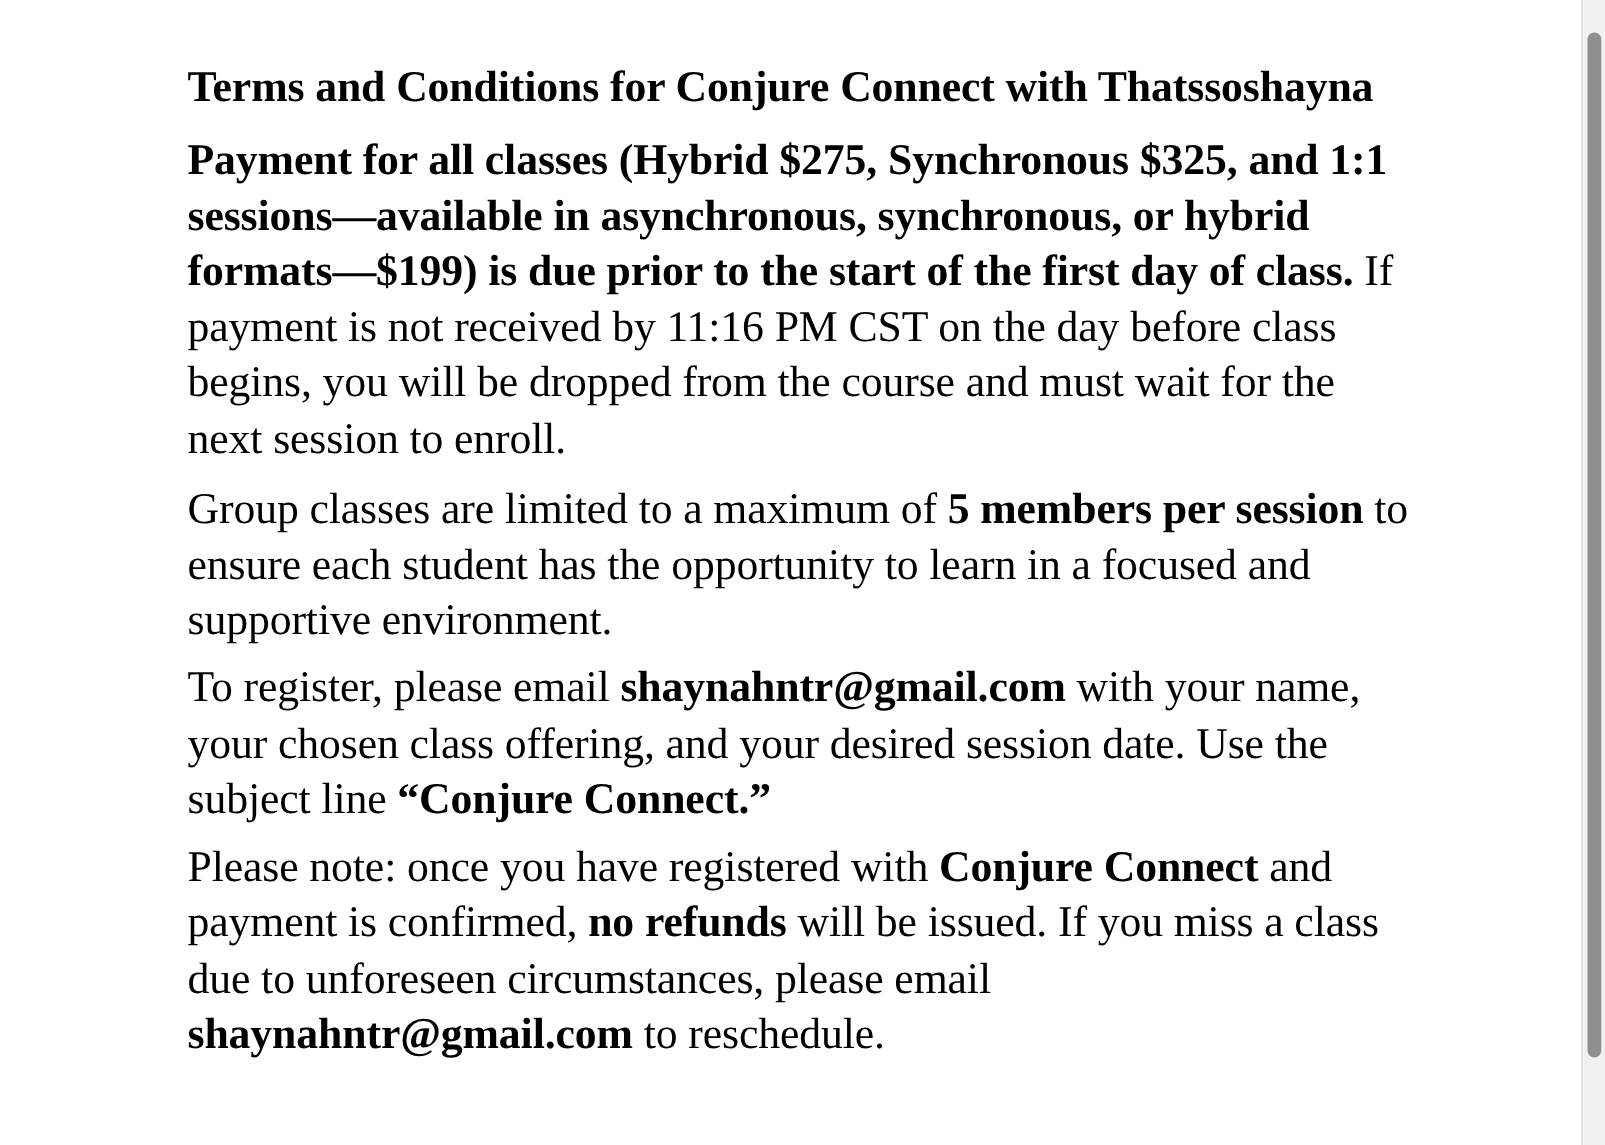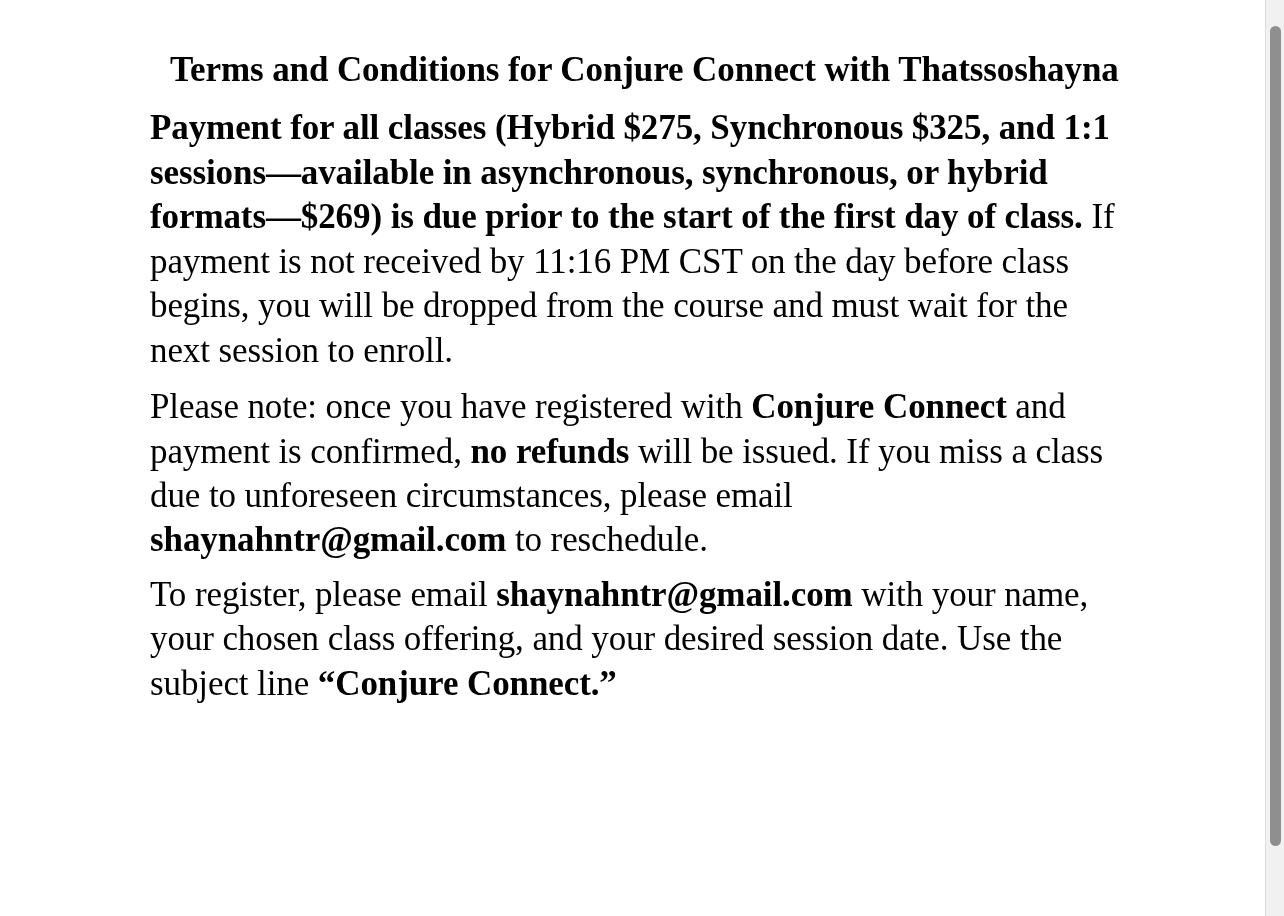--- a/index.html
+++ b/index.html
@@ -32,21 +32,20 @@
   }
   p {
     margin: 0 0 10px 0;
     font-size: 35px;
     line-height: 1.27;
     letter-spacing: -0.1px;
   }
   .doc-title {
     font-weight: bold;
     margin-bottom: 14px;
-    margin-left: 20px;
   }
   .lead {
     margin-bottom: 12px;
   }
   strong { font-weight: bold; }
 
   
   .scrollbar-track {
     position: absolute;
     right: 0;
@@ -76,21 +75,22 @@
   }
 </style>
 </head>
 <body>
 
 <div class="page">
   <div class="left-edge"></div>
 
   <div class="content">
     <p class="doc-title">Terms and Conditions for Conjure Connect with Thatssoshayna</p>
-    <p class="lead"><strong>Payment for all classes (Hybrid $275, Synchronous $325, and 1:1 sessions—available in asynchronous, synchronous, or hybrid formats—$269) is due prior to the start of the first day of class.</strong><span> If payment is not received by 11:16 PM CST on the day before class begins, you will be dropped from the course and must wait for the next session to enroll.</span></p>
+    <p class="lead"><strong>Payment for all classes (Hybrid $275, Synchronous $325, and 1:1 sessions—available in asynchronous, synchronous, or hybrid formats—$199) is due prior to the start of the first day of class.</strong><span> If payment is not received by 11:16 PM CST on the day before class begins, you will be dropped from the course and must wait for the next session to enroll.</span></p>
+    <p><span>Group classes are limited to a maximum of </span><strong>5 members per session</strong><span> to ensure each student has the opportunity to learn in a focused and supportive environment.</span></p>
+    <p><span>To register, please email </span><strong>shaynahntr@gmail.com</strong><span> with your name, your chosen class offering, and your desired session date. Use the subject line </span><strong>“Conjure Connect.”</strong></p>
     <p><span>Please note: once you have registered with </span><strong>Conjure Connect</strong><span> and payment is confirmed, </span><strong>no refunds</strong><span> will be issued. If you miss a class due to unforeseen circumstances, please email </span><strong>shaynahntr@gmail.com</strong><span> to reschedule.</span></p>
-    <p><span>To register, please email </span><strong>shaynahntr@gmail.com</strong><span> with your name, your chosen class offering, and your desired session date. Use the subject line </span><strong>“Conjure Connect.”</strong></p>
   </div>
 
   <div class="scrollbar-track">
     <div class="scrollbar-thumb"></div>
   </div>
 </div>
 
 </body></html>

